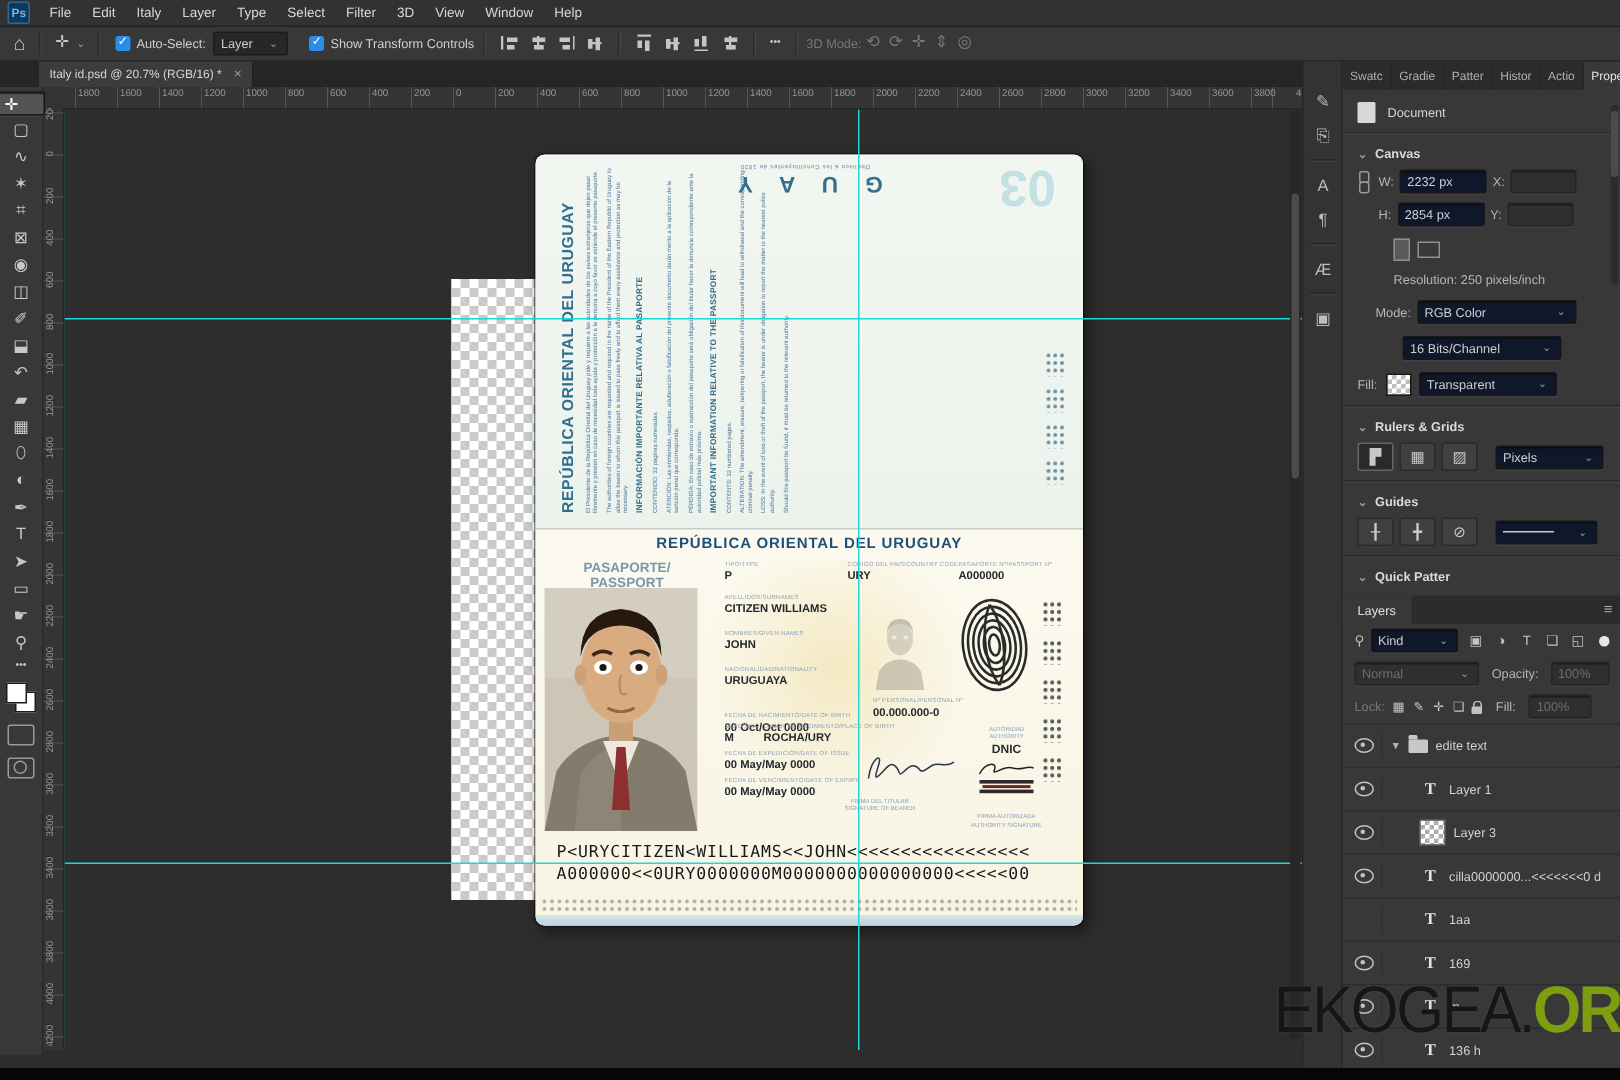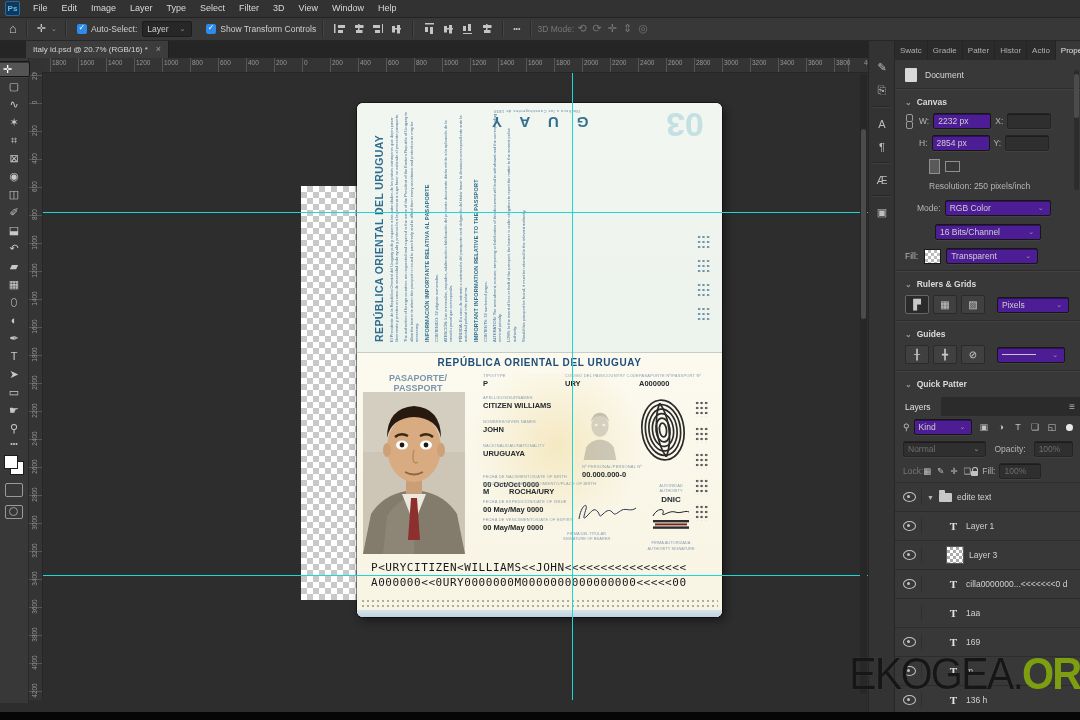--- a/index.html
+++ b/index.html
@@ -102,21 +102,21 @@
   #panel{position:absolute;left:894px;top:40px;width:186px;height:678px;background:#383838;border-left:1px solid #262626;z-index:16;font-size:8.5px}
   #ptabs{display:flex;align-items:stretch;height:20px;background:#2b2b2b}
   .ptab{padding:0 5px;display:flex;align-items:center;color:#b0b0b0;font-size:8px;border-right:1px solid #242424}
   .ptab.active{background:#383838;color:#e2e2e2}
   #ptab-menu{margin-left:auto;color:#b0b0b0;padding:0 6px;display:flex;align-items:center;font-size:10px}
   .prow{display:flex;align-items:center;padding:4px 10px}
   .pagefile{width:12px;height:14px;background:#d8d8d8;border-radius:1px;margin-right:8px;flex:none}
   .pdivider{height:1px;background:#2c2c2c;border-bottom:1px solid #424242;margin:2px 0}
   .sect-head{display:flex;align-items:center;gap:5px;padding:5px 10px 2px;color:#dadada;font-weight:bold;font-size:8.5px}
   .chev{color:#9a9a9a;font-size:8px}
-  .inp,.sel{display:flex;align-items:center;background:#4c1d95;border:1px solid #161616;border-radius:2px;height:14px;padding:0 4px;color:#cfcfcf;box-shadow:inset 0 1px 0 rgba(0,0,0,.4),0 1px 0 rgba(255,255,255,.05)}
+  .inp,.sel{display:flex;align-items:center;background:#0f172a;border:1px solid #161616;border-radius:2px;height:14px;padding:0 4px;color:#cfcfcf;box-shadow:inset 0 1px 0 rgba(0,0,0,.4),0 1px 0 rgba(255,255,255,.05)}
   .sel{justify-content:space-between}
   .inp.dis,.sel.dis{background:#2f2f2f;color:#6e6e6e;border-color:#242424}
   .flabel{color:#b5b5b5;margin:0 4px}
   .chain{width:8px;height:15px;position:relative;margin-right:2px;flex:none}
   .chain::before,.chain::after{content:"";position:absolute;left:1px;width:5px;height:6px;border:1px solid #9a9a9a;border-radius:2px}
   .chain::before{top:0}.chain::after{bottom:0}
   .orient{border:1px solid #8f8f8f;background:transparent;margin-right:5px}
   .orient.port{width:9px;height:13px}
   .orient.land{width:13px;height:9px}
   .orient.on{background:#5a5a5a}
@@ -128,21 +128,21 @@
   .lineSw{width:34px;height:1px;background:#c9c9c9}
   #pscroll{position:absolute;right:2px;top:30px;width:5px;height:120px;background:#2c2c2c;border-radius:3px}
   #pscroll .thumb{position:absolute;left:0;top:4px;width:5px;height:44px;background:#4b4b4b;border-radius:3px}
   
   #layers-head{display:flex;align-items:stretch;height:19px;background:#2b2b2b;margin-top:6px}
   #layers-tab{background:#383838;color:#e0e0e0;display:flex;align-items:center;padding:0 10px;font-size:8.5px}
   .lrow{display:flex;align-items:center;padding:3px 8px;gap:4px}
   .srch{color:#c0c0c0;font-size:9px}
   .fic{width:15px;height:14px;display:flex;align-items:center;justify-content:center;color:#c2c2c2;font-size:9px;border-radius:2px}
   .fdot{width:7px;height:7px;background:#e8e8e8;border-radius:50%;margin-left:3px}
-  .lockic-row{display:flex;align-items:center;gap:0}
+  .lockic-row{display:flex;align-items:center;gap:5px}
   .lk{color:#c2c2c2;font-size:8.5px}
   .padlock{width:7px;height:5px;background:#c2c2c2;border-radius:1px;position:relative;margin-top:4px}
   .padlock::before{content:"";position:absolute;top:-4px;left:1px;width:4px;height:4px;border:1px solid #c2c2c2;border-bottom:none;border-radius:3px 3px 0 0}
   #layerlist{overflow:hidden;height:228px;border-top:1px solid #2f2f2f}
   .layer{display:flex;align-items:center;height:28px;border-bottom:1px solid rgba(0,0,0,.18);padding-left:6px;gap:5px}
   .eyebox{width:16px;height:16px;display:flex;align-items:center;justify-content:center;border-right:1px solid #2f2f2f;padding-right:4px;flex:none}
   .eye{width:11px;height:8px;border:1px solid #c2c2c2;border-radius:50%;position:relative}
   .eye::after{content:"";position:absolute;left:3px;top:2px;width:3px;height:3px;background:#c2c2c2;border-radius:50%}
   .indent{width:14px;flex:none}
   .gchev{color:#b5b5b5;font-size:7px;flex:none}
@@ -170,21 +170,21 @@
 </head>
 <body>
 
 <div id="app" class="ni">
 
   <div id="menubar">
     <div id="pslogo">Ps</div>
     <div id="menu-items" style="display:flex">
         <div class="menu-item">File</div>
         <div class="menu-item">Edit</div>
-        <div class="menu-item">Image</div>
+        <div class="menu-item">Italy</div>
         <div class="menu-item">Layer</div>
         <div class="menu-item">Type</div>
         <div class="menu-item">Select</div>
         <div class="menu-item">Filter</div>
         <div class="menu-item">3D</div>
         <div class="menu-item">View</div>
         <div class="menu-item">Window</div>
         <div class="menu-item">Help</div>
       </div>
   </div>

